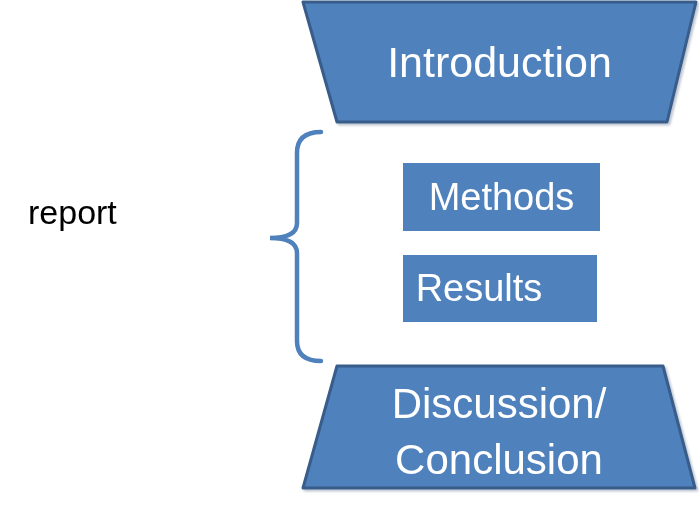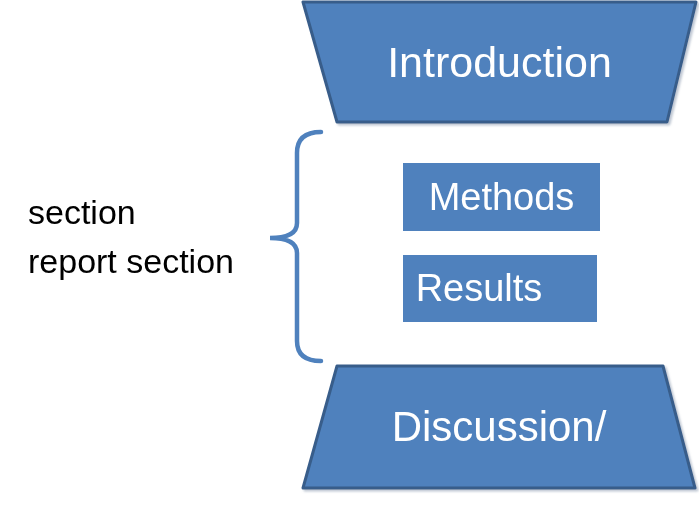--- a/index.html
+++ b/index.html
@@ -42,20 +42,21 @@
   }
   .label-results {
     left: 382px; top: 255px; width: 194px; height: 67px;
     font-size: 38px;
   }
   .label-discussion {
     left: 303px; top: 366px; width: 392px; height: 122px;
     flex-direction: column;
     font-size: 42px;
     line-height: 56px;
+    justify-content: flex-end;
   }
   .annotation-label {
     position: absolute;
     left: 28px;
     top: 188px;
     color: var(--label-text, #000000);
     font-size: 34px;
     line-height: 49px;
     white-space: nowrap;
   }
@@ -90,20 +91,20 @@
   </svg>
 
   <div class="shape-label label-methods">Methods</div>
 
   <div class="shape-label label-intro">Introduction</div>
 
   <div class="shape-label label-results">Results</div>
 
   <div class="shape-label label-discussion">
     <div>Discussion/</div>
+    <div>Conclusion</div>
   </div>
 
   <div class="annotation-label">
-    <div>section</div>
-    <div>report section</div>
+    <div>report</div>
   </div>
 
 </div>
 
 </body></html>

